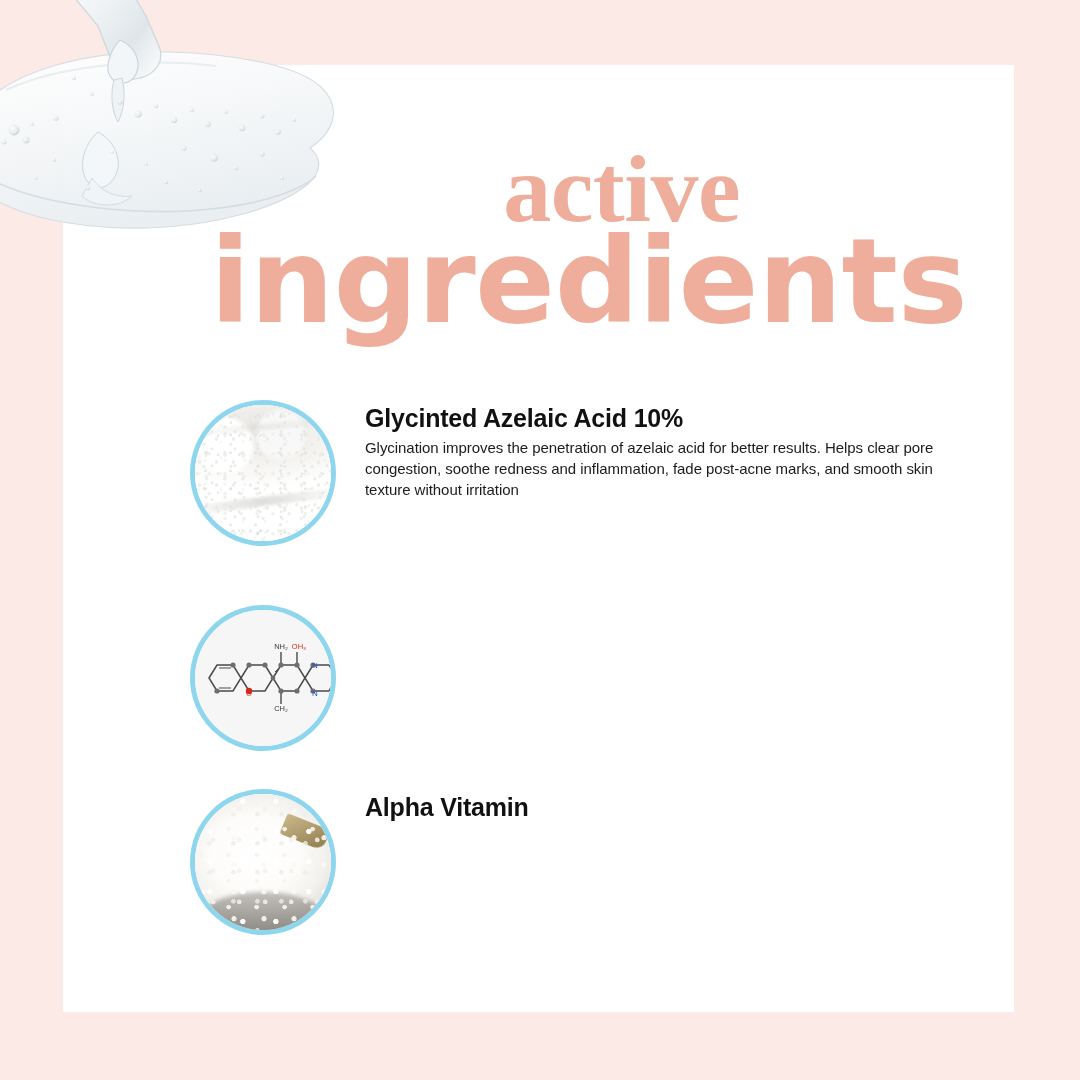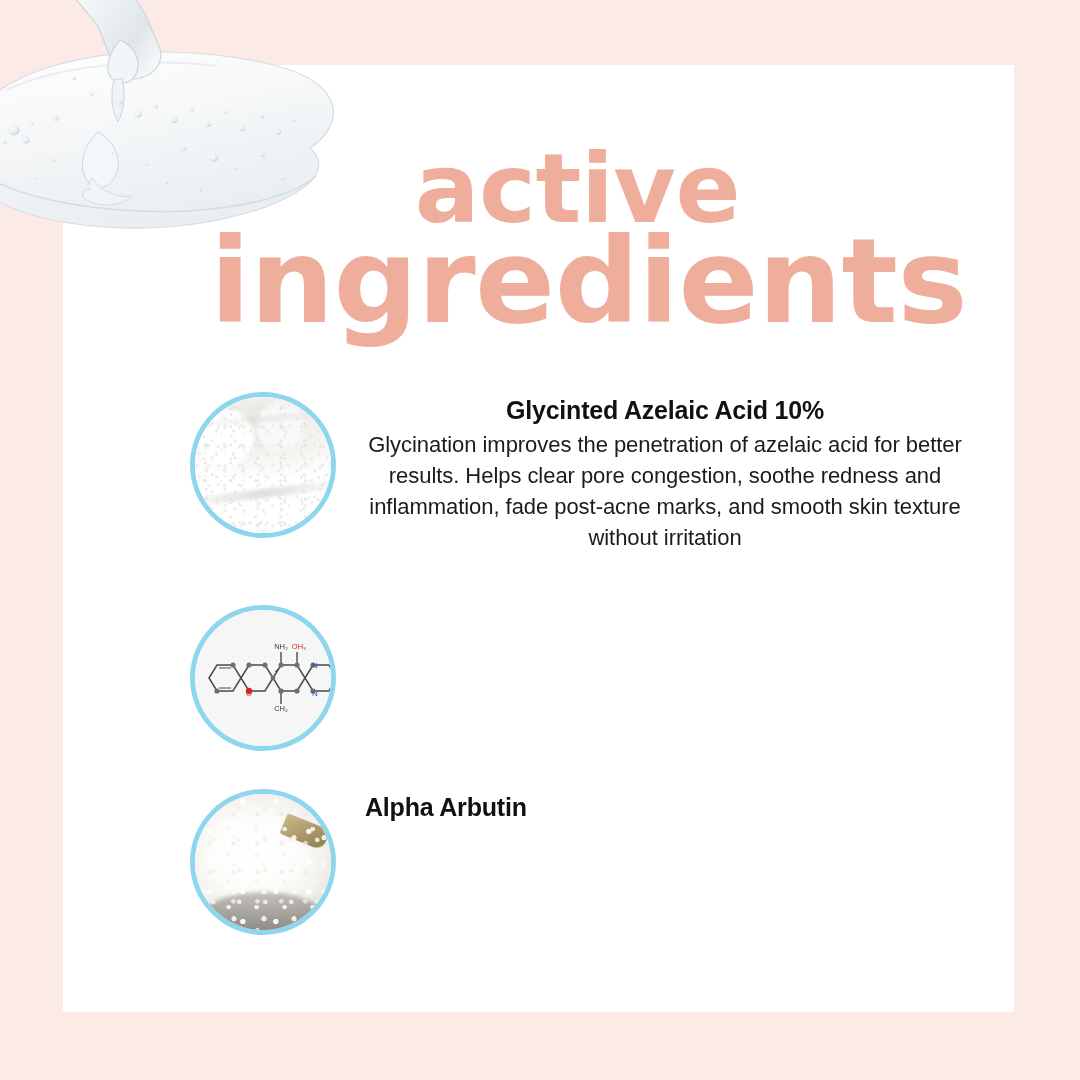--- a/index.html
+++ b/index.html
@@ -56,40 +56,41 @@
     color: #efae9c;
     font-family: "DejaVu Sans", sans-serif;
     font-weight: 700;
     letter-spacing: -0.5px;
     line-height: 0.86;
     white-space: nowrap;
   }
   #title-line-1 {
     font-size: 96px;
     padding-right: 150px;
+    font-family: Liberation Serif, serif;
   }
   #title-line-2 {
     font-size: 118px;
     padding-right: 4px;
   }
 
   
   #ingredient-list {
     position: absolute;
     left: 0;
     top: 0;
     width: 100%;
     height: 100%;
   }
   .ingredient-row {
     position: absolute;
     display: flex;
     align-items: flex-start;
   }
-  #row-0 { left: 190px; top: 392px; text-align: center; }
+  #row-0 { left: 190px; top: 400px; }
   #row-1 { left: 190px; top: 605px; }
   #row-2 { left: 190px; top: 789px; }
 
   .thumb {
     position: relative;
     width: 146px;
     height: 146px;
     border-radius: 50%;
     flex: 0 0 auto;
     background: #8ed6ee;
@@ -114,21 +115,21 @@
     font-family: "Liberation Sans", sans-serif;
     font-weight: bold;
     font-size: 25px;
     line-height: 1.15;
     color: #111111;
     margin: 0 0 4px 0;
     letter-spacing: -0.2px;
   }
   .ing-desc {
     font-family: "Liberation Sans", sans-serif;
-    font-size: 22px;
+    font-size: 15px;
     line-height: 1.42;
     color: #1b1b1b;
     margin: 0;
     letter-spacing: -0.05px;
   }
 
   
   .powder-a {
     position: absolute;
     inset: 0;
@@ -373,18 +374,18 @@
     <div class="ingredient-row" id="row-2">
       <div class="thumb">
         <div class="thumb-inner">
           <div class="powder-b">
             <div class="scoop"></div>
             <div class="bowl-rim"></div>
           </div>
         </div>
       </div>
       <div class="row-text">
-        <p class="ing-name">Alpha Arbutin</p>
+        <p class="ing-name">Alpha Vitamin</p>
       </div>
     </div>
 
   </div>
 </div>
 
 </body></html>

